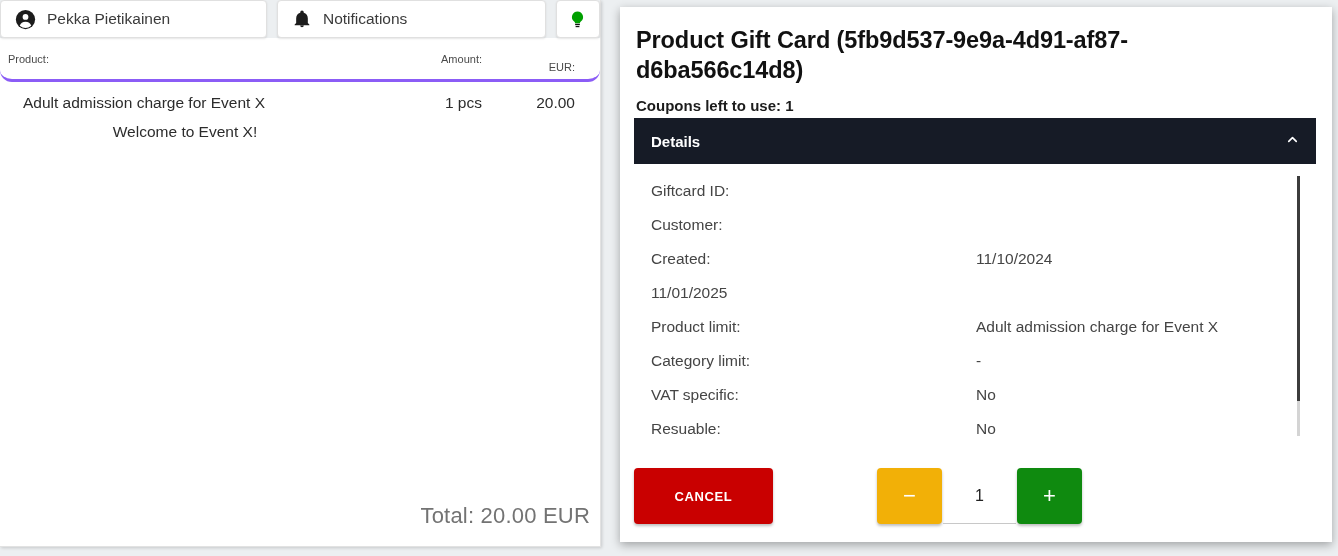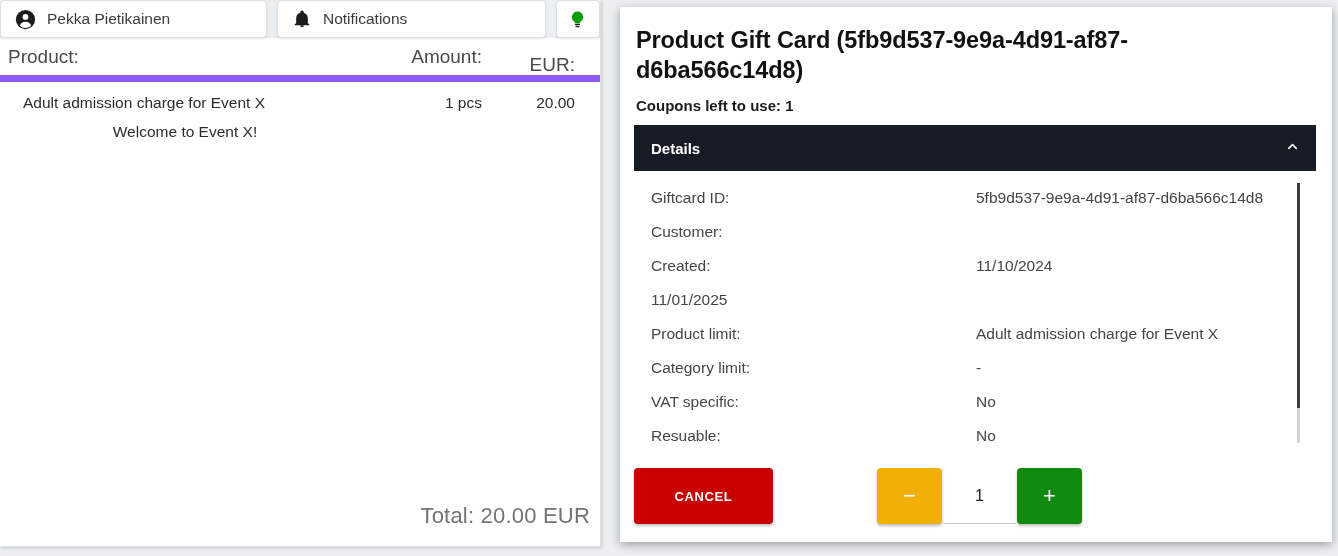--- a/index.html
+++ b/index.html
@@ -44,23 +44,24 @@
   .tab-label {
     font-size: 15.5px; color: #3b3b3b;
     white-space: nowrap;
   }
   .tab-icon { display: flex; align-items: center; justify-content: center; }
 
   
   #table-head {
     height: 44px; min-height: 44px;
     display: flex; align-items: center;
-    border-bottom: 7px solid #8b5cf6;
-    font-size: 19px; color: #4a4a4a;
+    border-bottom: 3px solid #8b5cf6;
+    font-size: 11px; color: #4a4a4a;
     padding: 0 10px 0 8px;
+    border-radius: 12px;
   }
   .col-product { flex: 1; }
   .col-amount  { width: 140px; text-align: right; padding-right: 18px;}
   .col-eur     { width: 90px;  text-align: right; padding-right: 15px; margin-top: 16px;}
 
   
   #table-body { flex: 1; overflow: hidden; padding-top: 12px; }
   .prod-row { display: flex; align-items: baseline; padding: 0 10px 0 8px; }
   .prod-name {
     flex: 1; text-align: center; font-size: 15.5px; color: #2c2c2c;
@@ -95,21 +96,21 @@
     line-height: 1.28; letter-spacing: -0.1px;
     padding: 0 2px 0 2px; max-width: 540px;
   }
   #coupons-left {
     font-size: 15px; font-weight: bold; color: #1c1c1c;
     padding: 12px 2px 0 2px;
   }
 
   
   #details-header {
-    margin-top: 11px;
+    margin-top: 4px;
     height: 46px; min-height: 46px;
     background: #161b26;
     display: flex; align-items: center; justify-content: space-between;
     padding: 0 16px 0 17px;
   }
   #details-header-label { color: #ffffff; font-size: 15px; font-weight: bold; }
   .chev { display: block; }
 
   
   #details-body {
@@ -248,21 +249,20 @@
       <span class="chev">
         <svg width="15" height="15" viewBox="0 0 24 24">
           <path d="M6 15l6-6 6 6" stroke="#ffffff" stroke-width="2.6" fill="none" stroke-linecap="round" stroke-linejoin="round"></path>
         </svg>
       </span>
     </div>
 
     <div id="details-body">
       <div class="detail-row">
         <span class="detail-key">Giftcard ID:</span>
-        <span class="detail-val">5fb9d537-9e9a-4d91-af87-d6ba566c14d8</span>
       </div>
       <div class="detail-row">
         <span class="detail-key">Customer:</span>
         <span class="detail-val"></span>
       </div>
       <div class="detail-row">
         <span class="detail-key">Created:</span>
         <span class="detail-val">11/10/2024</span>
       </div>
       <div class="detail-row">

